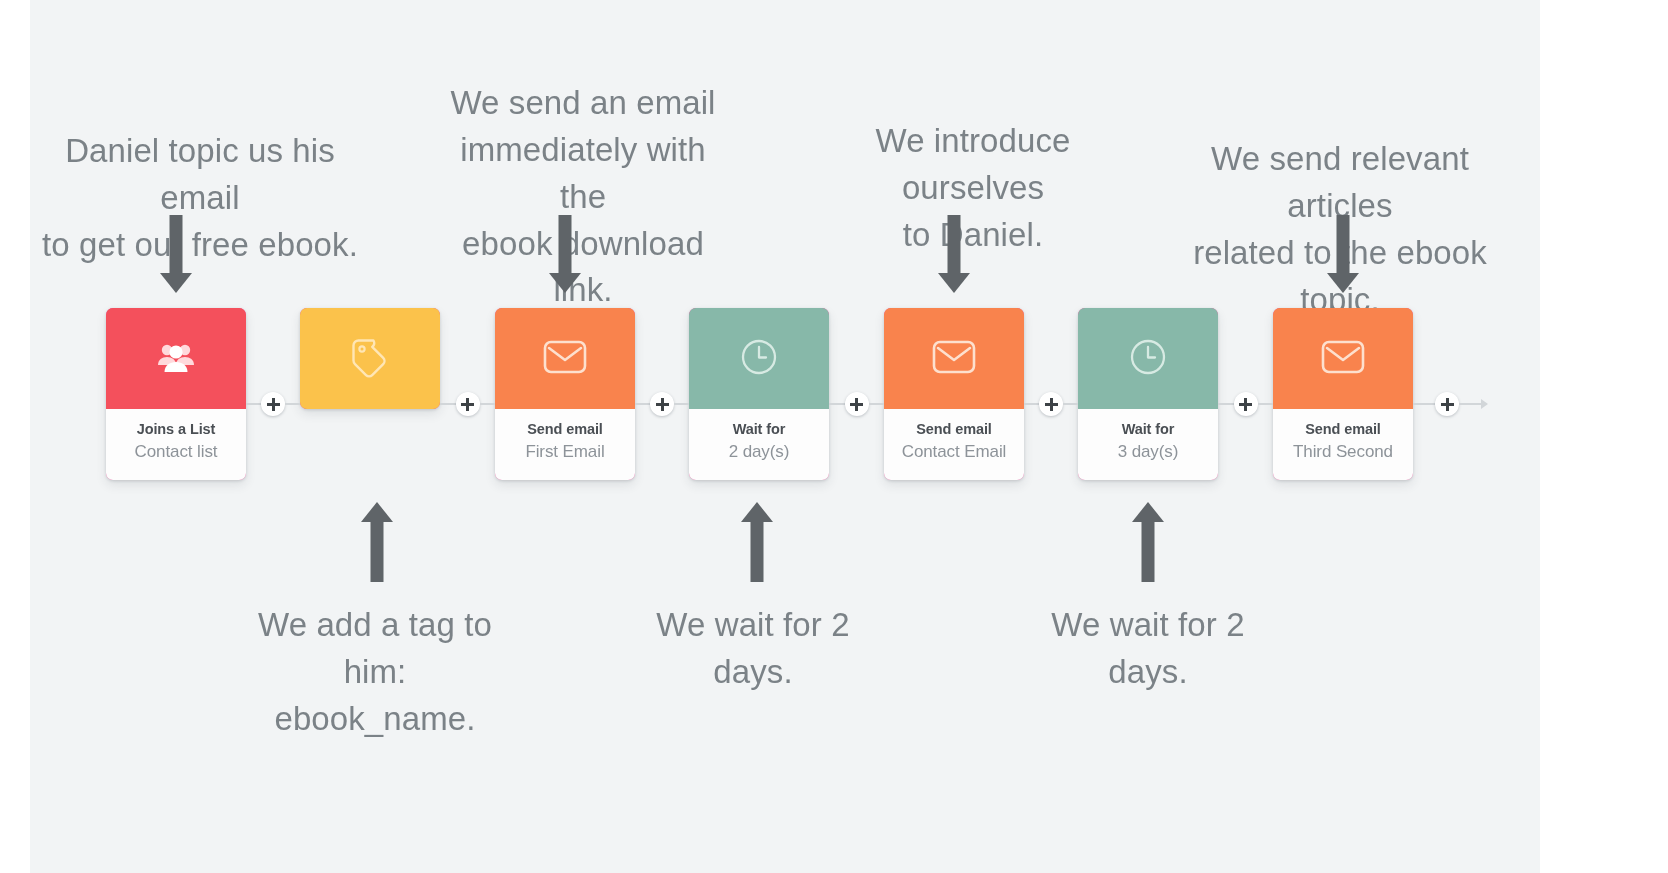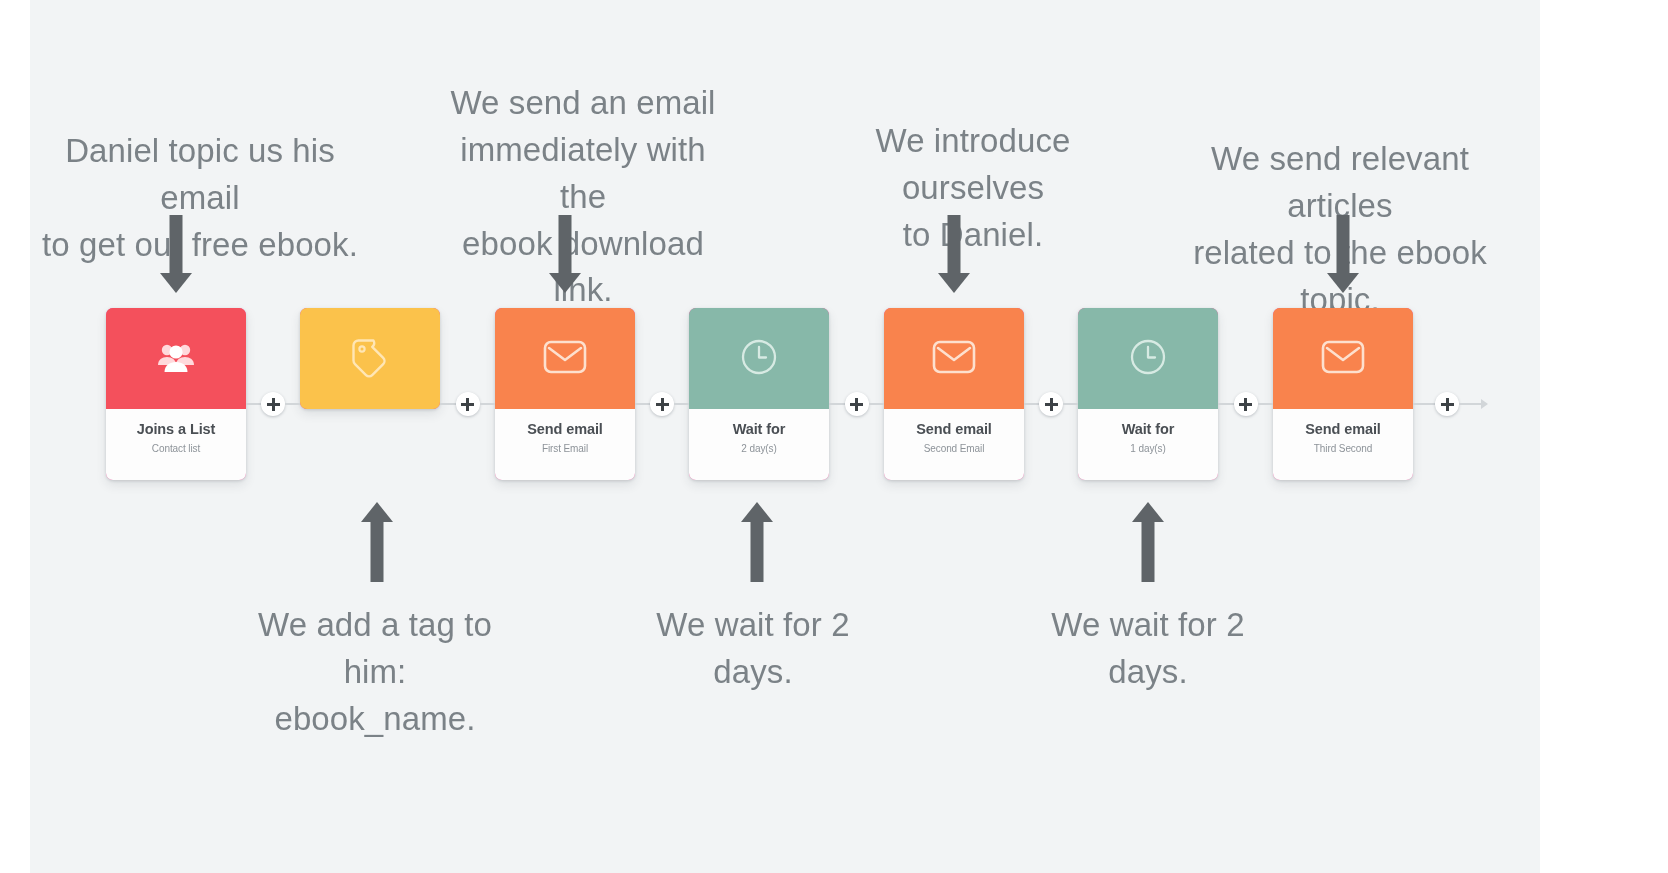--- a/index.html
+++ b/index.html
@@ -111,21 +111,21 @@
   }
   .card-title {
     font-size: 14.5px;
     font-weight: bold;
     color: #4a4f54;
     letter-spacing: -.1px;
     line-height: 1.1;
   }
   .card-sub {
     margin-top: 5px;
-    font-size: 10px;
+    font-size: 17px;
     color: #8d9399;
     letter-spacing: -.1px;
     line-height: 1.1;
   }
 
   
   .connector {
     position: absolute;
     top: 84px;
     height: 24px;
@@ -278,38 +278,38 @@
         <div class="card-top" style="background:#f9834d;">
           <span>
             <svg width="44" height="34" viewBox="0 0 44 34">
               <rect x="2" y="2" width="40" height="30" rx="6" ry="6" fill="none" stroke="#fde0ce" stroke-width="2.6"></rect>
               <path d="M6 8l16 12L38 8" fill="none" stroke="#fde0ce" stroke-width="2.6" stroke-linecap="round" stroke-linejoin="round"></path>
             </svg>
           </span>
         </div>
         <div class="card-body">
           <div class="card-title">Send email</div>
-          <div class="card-sub">Second Email</div>
+          <div class="card-sub">Contact Email</div>
         </div>
       </div>
     </div>
 
     <div class="node" style="left:972px;">
       <div class="card">
         <div class="card-top" style="background:#87b8a9;">
           <span>
             <svg width="40" height="40" viewBox="0 0 40 40">
               <circle cx="20" cy="20" r="16" fill="none" stroke="#d7eae3" stroke-width="2.3"></circle>
               <path d="M20 10v10.5h7" fill="none" stroke="#d7eae3" stroke-width="2.3" stroke-linecap="round" stroke-linejoin="round"></path>
             </svg>
           </span>
         </div>
         <div class="card-body">
           <div class="card-title">Wait for</div>
-          <div class="card-sub">1 day(s)</div>
+          <div class="card-sub">3 day(s)</div>
         </div>
       </div>
     </div>
 
     <div class="node" style="left:1167px;">
       <div class="card">
         <div class="card-top" style="background:#f9834d;">
           <span>
             <svg width="44" height="34" viewBox="0 0 44 34">
               <rect x="2" y="2" width="40" height="30" rx="6" ry="6" fill="none" stroke="#fde0ce" stroke-width="2.6"></rect>

